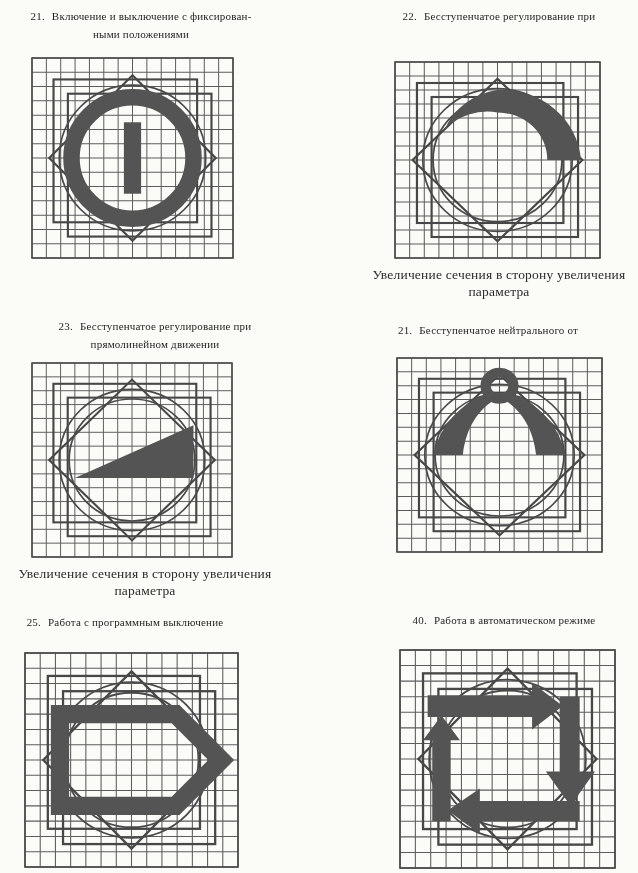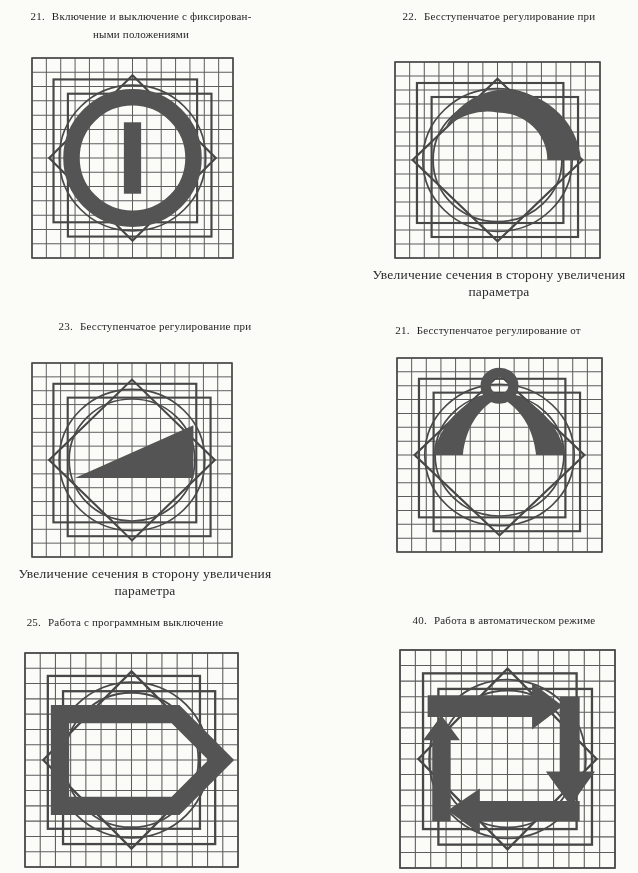--- a/index.html
+++ b/index.html
@@ -80,34 +80,35 @@
     </svg>
     <div class="caption" style="left:350px;top:266px;width:298px;">
       <div>Увеличение сечения в сторону увеличения</div>
       <div>параметра</div>
     </div>
   </section>
 
   <section>
     <div class="heading" style="left:10px;top:318px;width:290px;">
       <div><span class="num">23.</span><span>Бесступенчатое регулирование при</span></div>
+      <div>прямолинейном движении</div>
     </div>
     <svg class="fig" style="left:32px;top:363px;" width="200" height="194" viewBox="0 0 140 140" preserveAspectRatio="none">
       <use href="#construction"></use>
       <polygon class="sym" points="30,83 113,45 113,83"></polygon>
     </svg>
     <div class="caption" style="left:0px;top:565px;width:290px;">
       <div>Увеличение сечения в сторону увеличения</div>
       <div>параметра</div>
     </div>
   </section>
 
   <section>
     <div class="heading" style="left:340px;top:322px;width:296px;">
-      <div><span class="num">21.</span><span>Бесступенчатое регулирование от</span></div>
+      <div><span class="num">21.</span><span>Бесступенчатое нейтрального от</span></div>
     </div>
     <svg class="fig" style="left:397px;top:358px;" width="205" height="194" viewBox="0 0 140 140" preserveAspectRatio="none">
       <use href="#construction"></use>
       <g>
         <circle class="symline" cx="70" cy="20" r="9.5" stroke-width="7"></circle>
         <path class="sym" d="M61,26 C45,32 29,48 25,70 L45,70 C47,50 56,37 67,30 Z"></path>
         <path class="sym" d="M79,26 C95,32 111,48 115,70 L95,70 C93,50 84,37 73,30 Z"></path>
       </g>
     </svg>
   </section>

